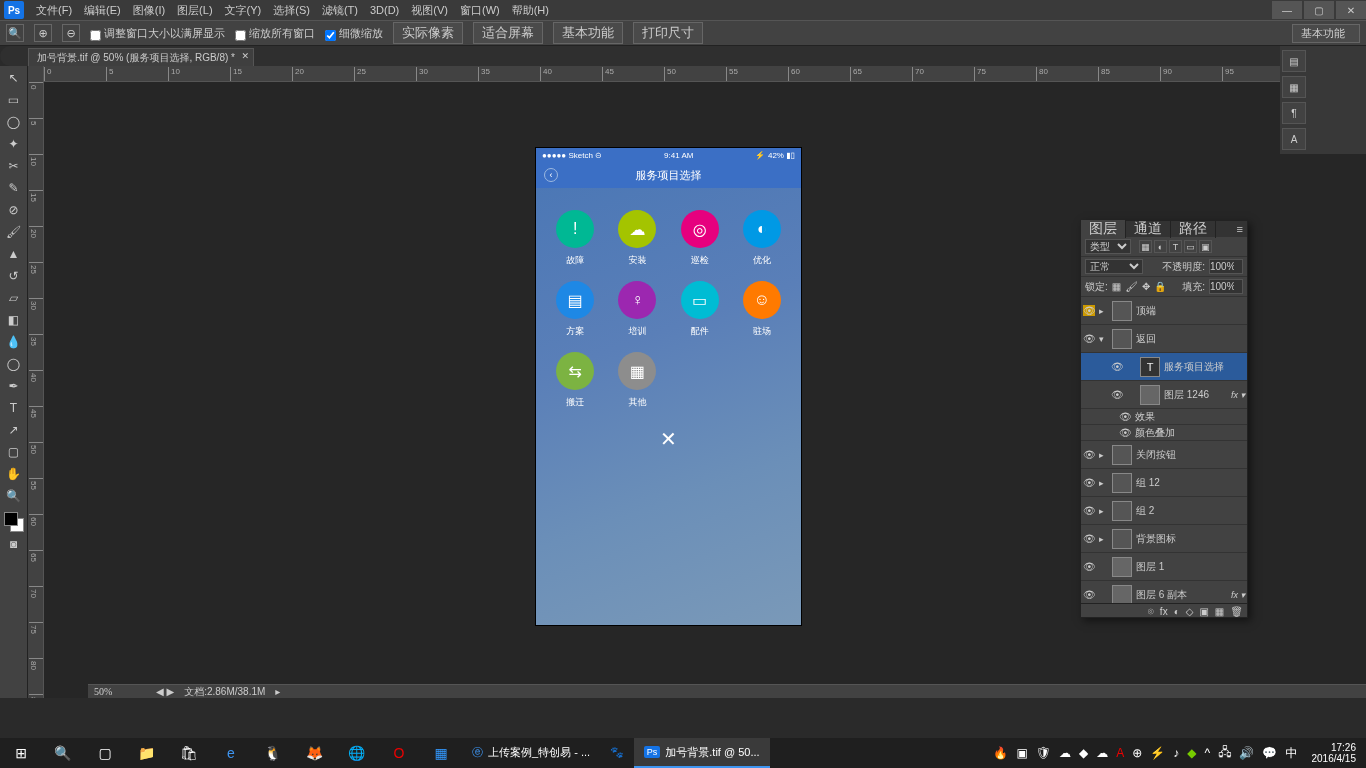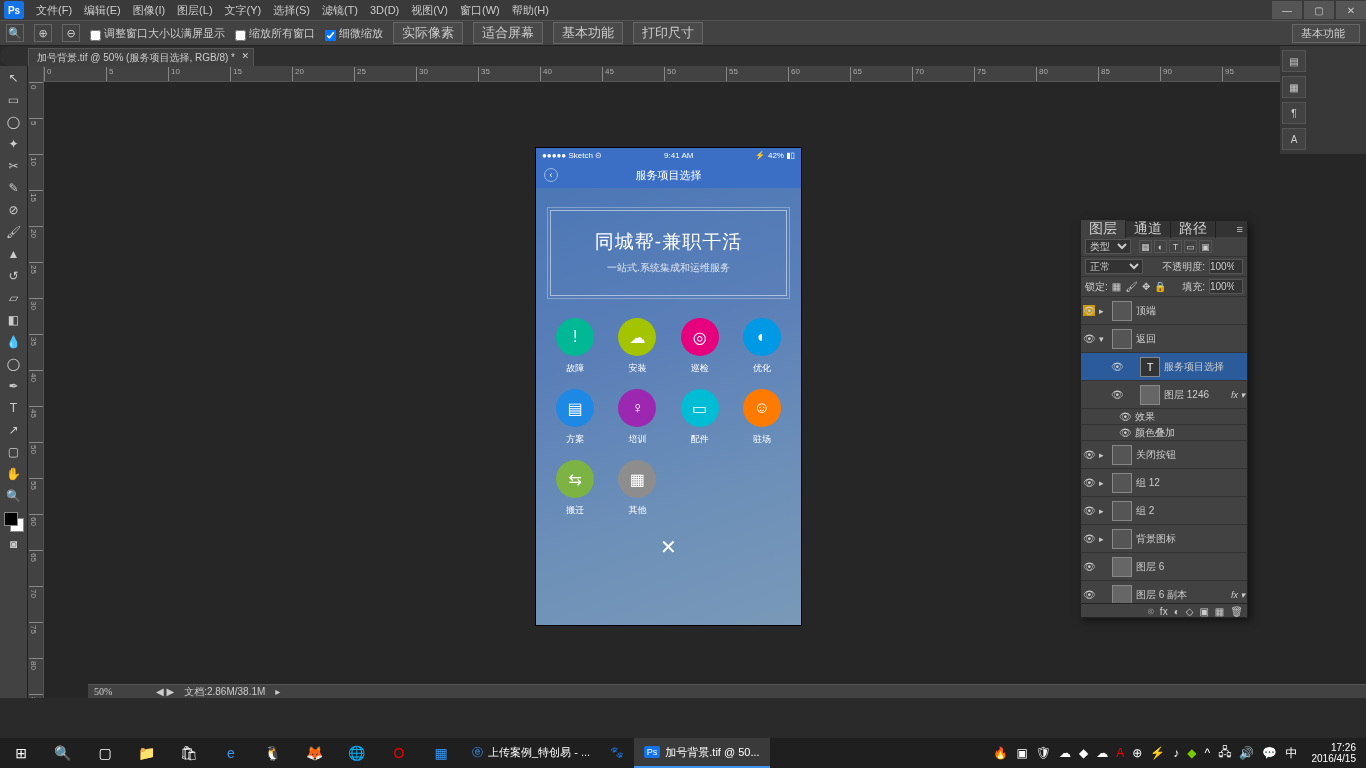--- a/index.html
+++ b/index.html
@@ -234,24 +234,20 @@
     <div class="artboard">
       <div class="statusbar">
         <span>●●●●● Sketch ⊝</span>
         <span>9:41 AM</span>
         <span>⚡ 42% ▮▯</span>
       </div>
       <div class="navheader">
         <div class="back">‹</div>
         <span>服务项目选择</span>
       </div>
-      <div class="hero">
-        <h1>同城帮-兼职干活</h1>
-        <p>一站式.系统集成和运维服务</p>
-      </div>
       <div class="grid" id="grid">
           <div class="grid-item">
             <div class="circle" style="background: rgb(0, 184, 148);">!</div>
             <div class="lbl">故障</div>
           </div>
           <div class="grid-item">
             <div class="circle" style="background: rgb(164, 196, 0);">☁</div>
             <div class="lbl">安装</div>
           </div>
           <div class="grid-item">
@@ -395,21 +391,21 @@
       <div class="layer">
         <span class="eye">👁</span>
         <span class="arrow">▸</span>
         <div class="thumb folder"></div>
         <span class="name">背景图标</span>
       </div>
       <div class="layer">
         <span class="eye">👁</span>
         <span class="arrow"></span>
         <div class="thumb"></div>
-        <span class="name">图层 6</span>
+        <span class="name">图层 1</span>
       </div>
       <div class="layer">
         <span class="eye">👁</span>
         <span class="arrow"></span>
         <div class="thumb"></div>
         <span class="name">图层 6 副本</span>
         <span class="fx">fx ▾</span>
       </div>
     </div>
   <div class="lp-footer">

